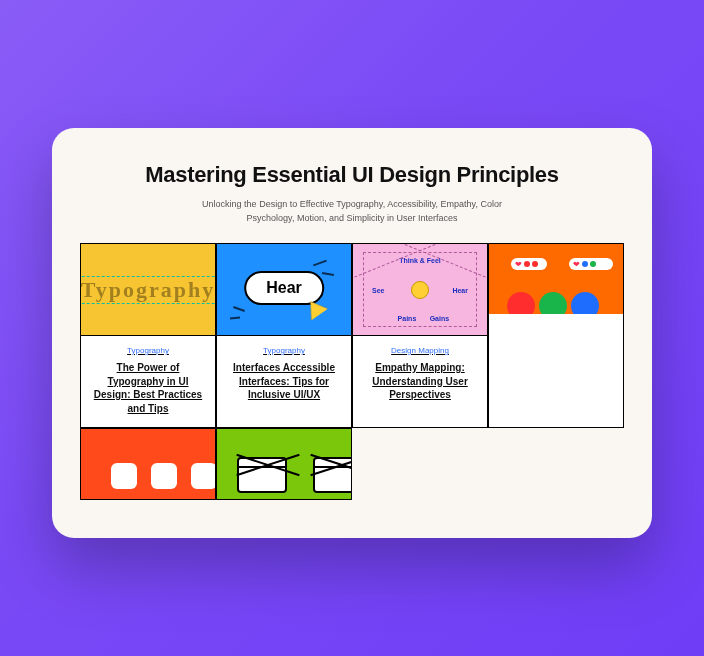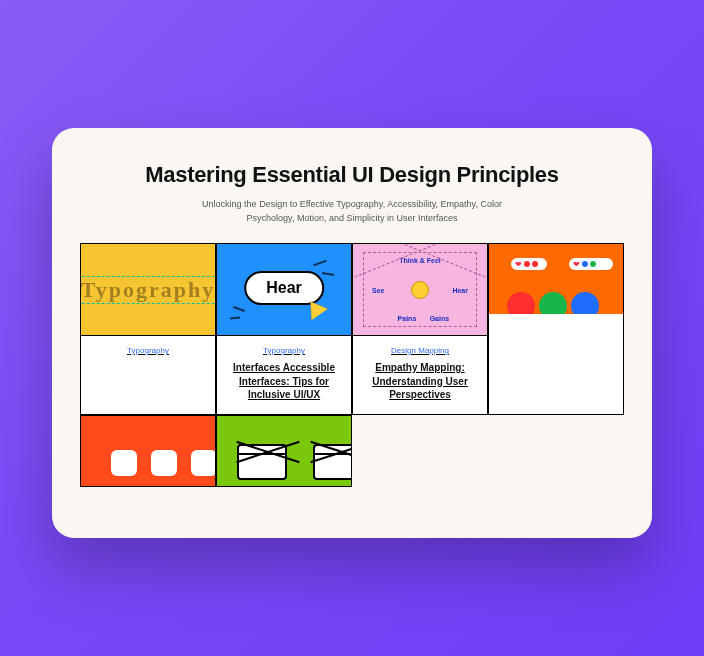--- a/index.html
+++ b/index.html
@@ -161,20 +161,21 @@
     <p class="page-subtitle">Unlocking the Design to Effective Typography, Accessibility, Empathy, Color Psychology, Motion, and Simplicity in User Interfaces</p>
 
     <div class="grid">
 
       <div class="card">
         <div class="thumb thumb-typo">
           <span class="typo-word">Typography</span>
         </div>
         <div class="meta">
           <div class="category">Typography</div>
+          <div class="title">The Power of Typography in UI Design: Best Practices and Tips</div>
         </div>
       </div>
 
       <div class="card">
         <div class="thumb thumb-click">
           <div class="click-pill">Hear</div>
           <div class="cursor-icon"></div>
           <div class="spark s1"></div>
           <div class="spark s2"></div>
           <div class="spark s3"></div>

